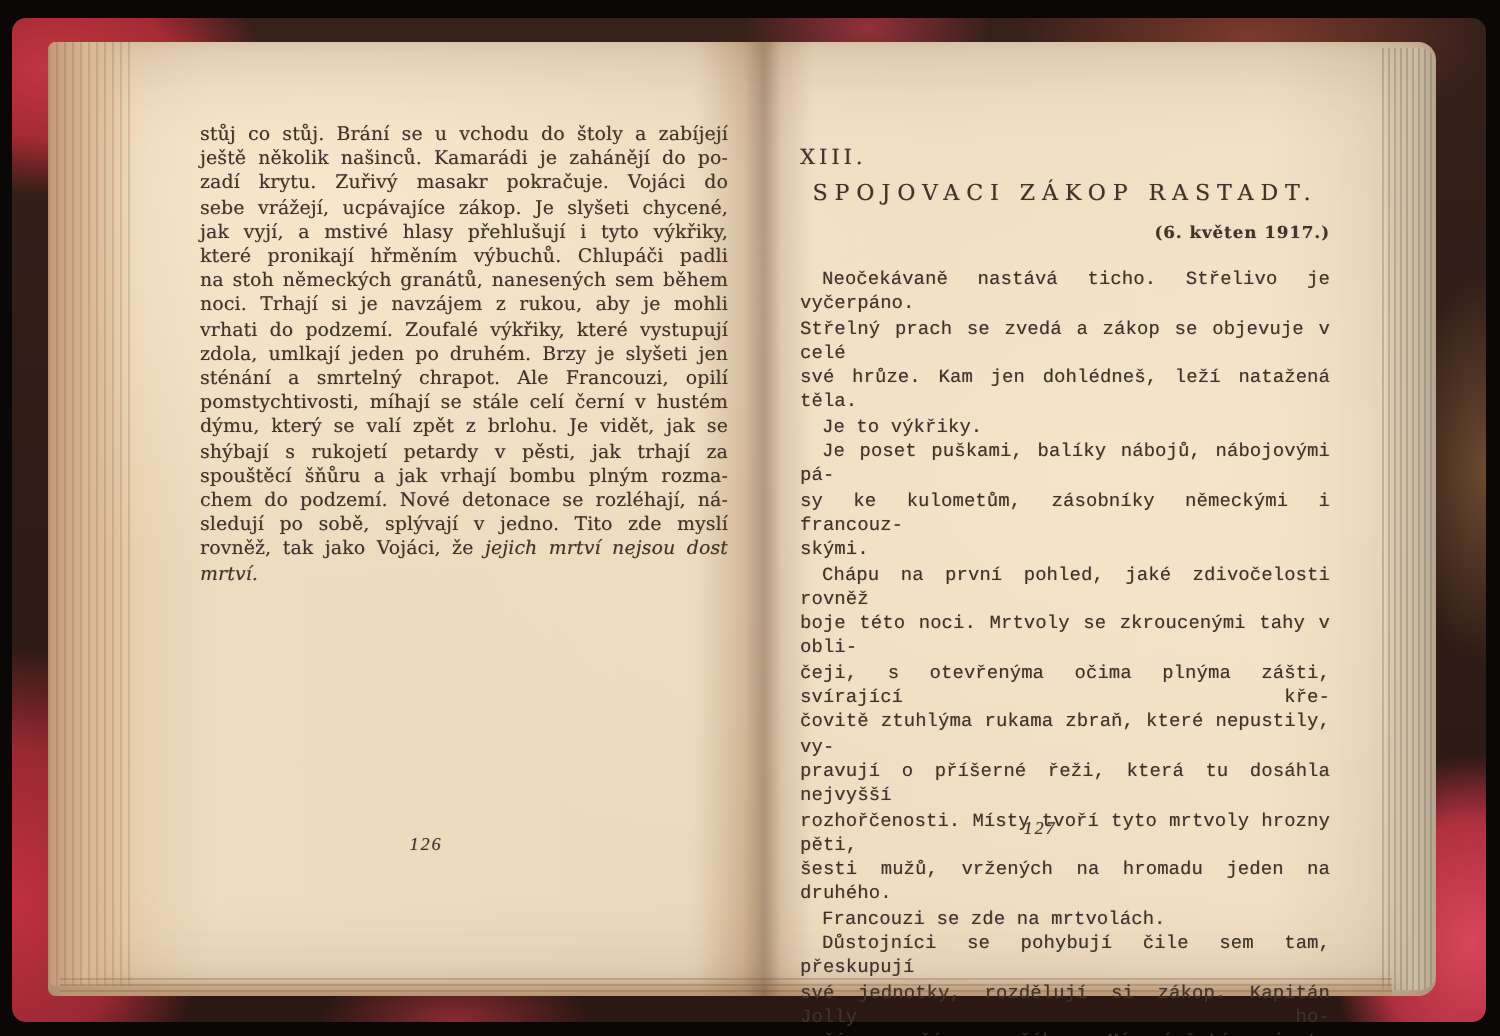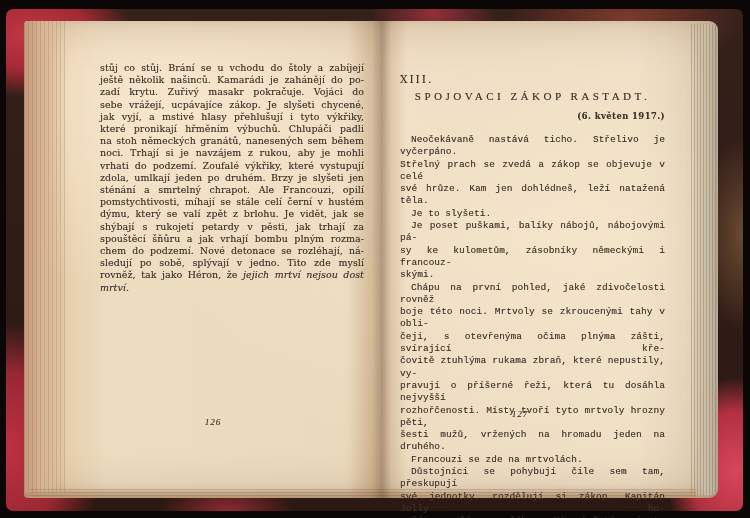--- a/index.html
+++ b/index.html
@@ -59,21 +59,21 @@
   .lp-body{left:76px;top:41px;width:264px;line-height:12.2px;}
   .rp-body{left:376px;top:113px;width:265px;line-height:12.3px;font-family:Liberation Mono, monospace;}
   .line{text-align:justify;text-align-last:justify;white-space:normal;}
   .line.end{text-align-last:left;}
   .line.ind{text-indent:11px;}
   .em{font-style:italic;}
   .pagenum{position:absolute;font-size:9px;font-style:italic;letter-spacing:1px;text-align:center;font-family:Liberation Serif, serif;}
   .lp-num{left:76px;top:396px;width:226px;}
   .rp-num{left:376px;top:388px;width:240px;}
   .chap-num{position:absolute;left:376px;top:52px;width:265px;text-align:left;font-size:10.5px;letter-spacing:2px;}
-  .chap-title{position:absolute;left:376px;top:69px;width:265px;text-align:center;font-size:11px;letter-spacing:3.5px;white-space:nowrap;font-family:Liberation Serif, serif;}
+  .chap-title{position:absolute;left:376px;top:69px;width:265px;text-align:center;font-size:11px;letter-spacing:3.5px;white-space:nowrap;}
   .chap-date{position:absolute;left:376px;top:90px;width:265px;text-align:right;font-size:8.3px;font-weight:700;letter-spacing:.5px;}
 </style>
 </head>
 <body>
 
 <div class="photo">
   <div class="cover"></div>
 
   <div class="pages">
     <div class="edge-left"></div>
@@ -91,33 +91,33 @@
         <div class="line"><span>noci. Trhají si je navzájem z rukou, aby je mohli</span></div>
         <div class="line"><span>vrhati do podzemí. Zoufalé výkřiky, které vystupují</span></div>
         <div class="line"><span>zdola, umlkají jeden po druhém. Brzy je slyšeti jen</span></div>
         <div class="line"><span>sténání a smrtelný chrapot. Ale Francouzi, opilí</span></div>
         <div class="line"><span>pomstychtivosti, míhají se stále celí černí v hustém</span></div>
         <div class="line"><span>dýmu, který se valí zpět z brlohu. Je vidět, jak se</span></div>
         <div class="line"><span>shýbají s rukojetí petardy v pěsti, jak trhají za</span></div>
         <div class="line"><span>spouštěcí šňůru a jak vrhají bombu plným rozma-</span></div>
         <div class="line"><span>chem do podzemí. Nové detonace se rozléhají, ná-</span></div>
         <div class="line"><span>sledují po sobě, splývají v jedno. Tito zde myslí</span></div>
-        <div class="line"><span>rovněž, tak jako Héron, že </span><span class="em">jejich mrtví nejsou dost</span></div>
+        <div class="line"><span>rovněž, tak jako Vojáci, že </span><span class="em">jejich mrtví nejsou dost</span></div>
         <div class="line end"><span class="em">mrtví.</span></div>
       </div>
     <div class="pagenum lp-num txt">126</div>
 
     <div class="chap-num txt">XIII.</div>
     <div class="chap-title txt">SPOJOVACI ZÁKOP RASTADT.</div>
     <div class="chap-date txt">(6. květen 1917.)</div>
     <div class="body-col rp-body txt">
         <div class="line ind"><span>Neočekávaně nastává ticho. Střelivo je vyčerpáno.</span></div>
         <div class="line"><span>Střelný prach se zvedá a zákop se objevuje v celé</span></div>
         <div class="line end"><span>své hrůze. Kam jen dohlédneš, leží natažená těla.</span></div>
-        <div class="line ind end"><span>Je to slyšeti.</span></div>
+        <div class="line ind end"><span>Je to výkřiky.</span></div>
         <div class="line ind"><span>Je poset puškami, balíky nábojů, nábojovými pá-</span></div>
         <div class="line"><span>sy ke kulometům, zásobníky německými i francouz-</span></div>
         <div class="line end"><span>skými.</span></div>
         <div class="line ind"><span>Chápu na první pohled, jaké zdivočelosti rovněž</span></div>
         <div class="line"><span>boje této noci. Mrtvoly se zkroucenými tahy v obli-</span></div>
         <div class="line"><span>čeji, s otevřenýma očima plnýma zášti, svírající kře-</span></div>
         <div class="line"><span>čovitě ztuhlýma rukama zbraň, které nepustily, vy-</span></div>
         <div class="line"><span>pravují o příšerné řeži, která tu dosáhla nejvyšší</span></div>
         <div class="line"><span>rozhořčenosti. Místy tvoří tyto mrtvoly hrozny pěti,</span></div>
         <div class="line end"><span>šesti mužů, vržených na hromadu jeden na druhého.</span></div>

